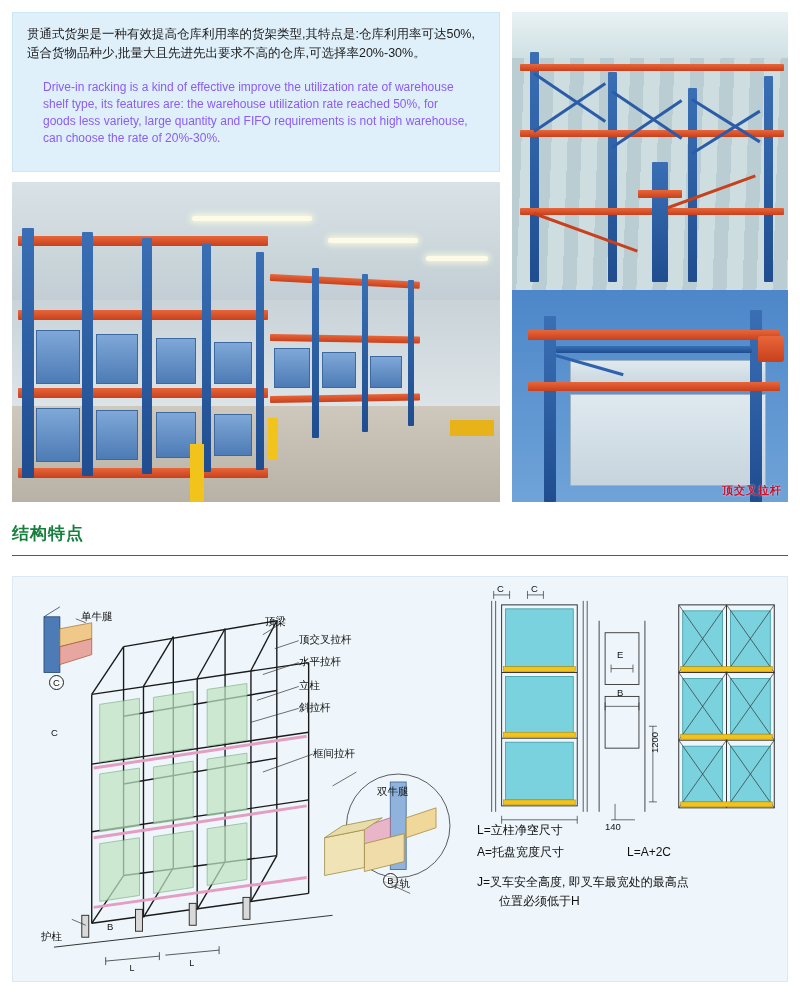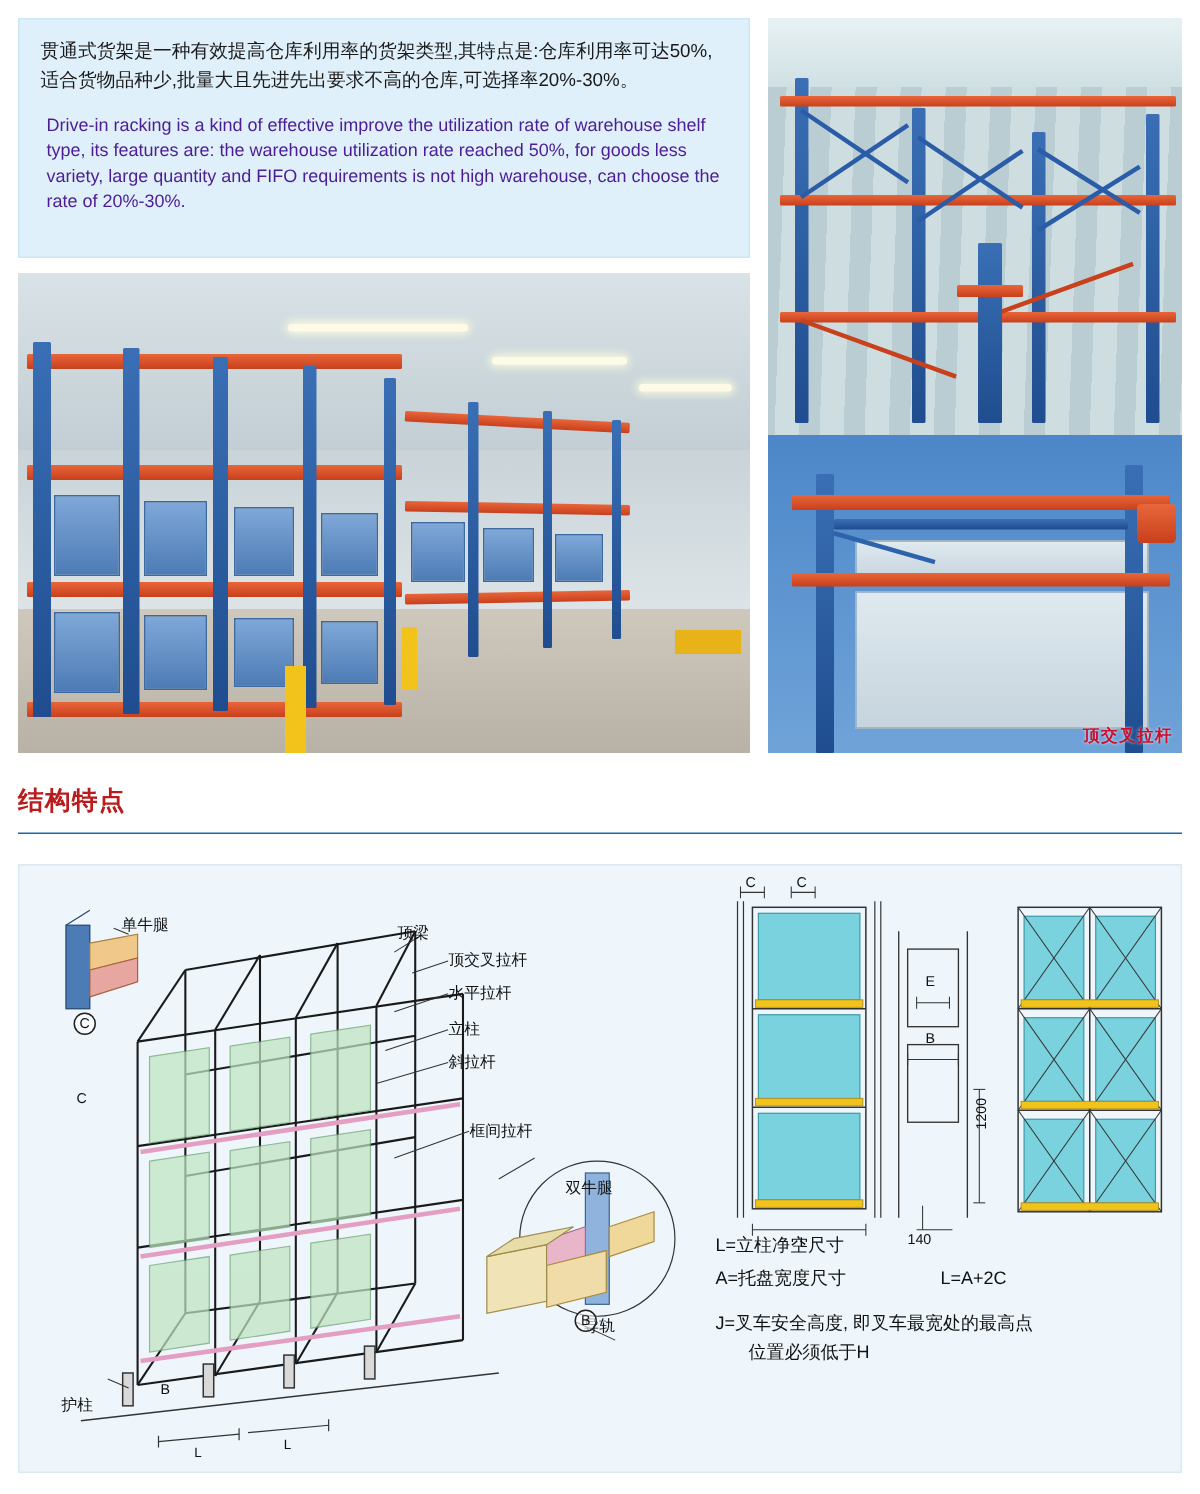--- a/index.html
+++ b/index.html
@@ -26,22 +26,22 @@
   }
   .desc-cn {
     font-size: 12.5px;
     line-height: 19px;
     color: #1a1a1a;
     margin: 0 0 12px 0;
   }
   .desc-en {
     font-size: 12px;
     line-height: 17px;
-    color: #4c1d95;
-    margin: 4px;
+    color: #8b5cf6;
+    margin: 16px;
   }
 
   
   .photo {
     position: absolute;
     overflow: hidden;
     background: #cfd8de;
   }
   .photo .cap {
     position: absolute;
@@ -120,21 +120,21 @@
 
   
   .section-title-wrap {
     position: absolute;
     left: 12px; top: 522px;
     width: 776px; height: 40px;
   }
   .section-title {
     font-size: 17px;
     font-weight: bold;
-    color: #b91c1c;
+    color: #15803d;
     letter-spacing: 1px;
     padding-bottom: 8px;
   }
   .section-rule {
     position:absolute; left:0; bottom: 6px; width: 776px; height: 1px;
     background: #1669b3;
   }
 
   
   .diagram {

